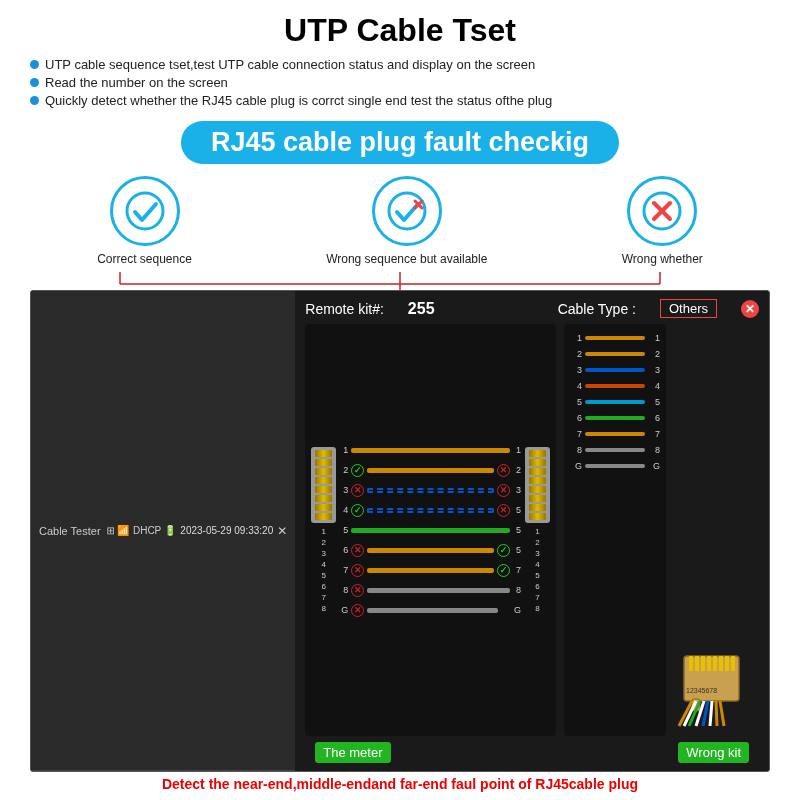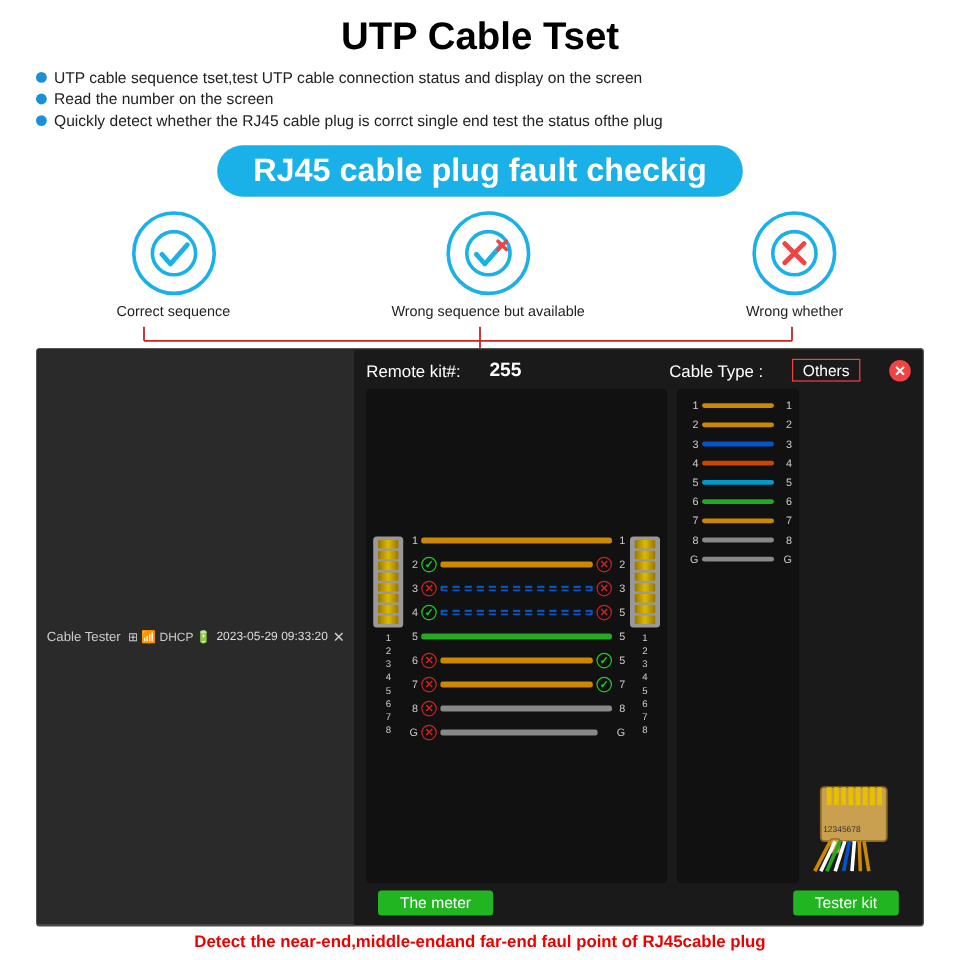--- a/index.html
+++ b/index.html
@@ -176,21 +176,21 @@
     
     .label-row {
       display: flex;
       justify-content: space-between;
       padding: 0 10px;
     }
     .green-label {
       background: #22b522;
       color: #fff;
       font-size: 13px;
-      padding: 3px 18px;
+      padding: 3px 8px;
       border-radius: 3px;
     }
 
     
     .tab-bar {
       background: #2a2a2a;
       display: flex;
       align-items: center;
       padding: 4px 8px;
       gap: 2px;
@@ -564,21 +564,21 @@
 
               <text x="12" y="42" font-size="7" fill="#333" font-family="Arial">12345678</text>
             </svg>
           </div>
         </div>
 
       </div>
 
       <div class="label-row">
         <div class="green-label">The meter</div>
-        <div class="green-label">Tester kit</div>
+        <div class="green-label">Wrong kit</div>
       </div>
 
     </div>
 
 
   </div>
 
   <div class="bottom-text">Detect the near-end,middle-endand far-end faul point of RJ45cable plug</div>
 
 </div>

